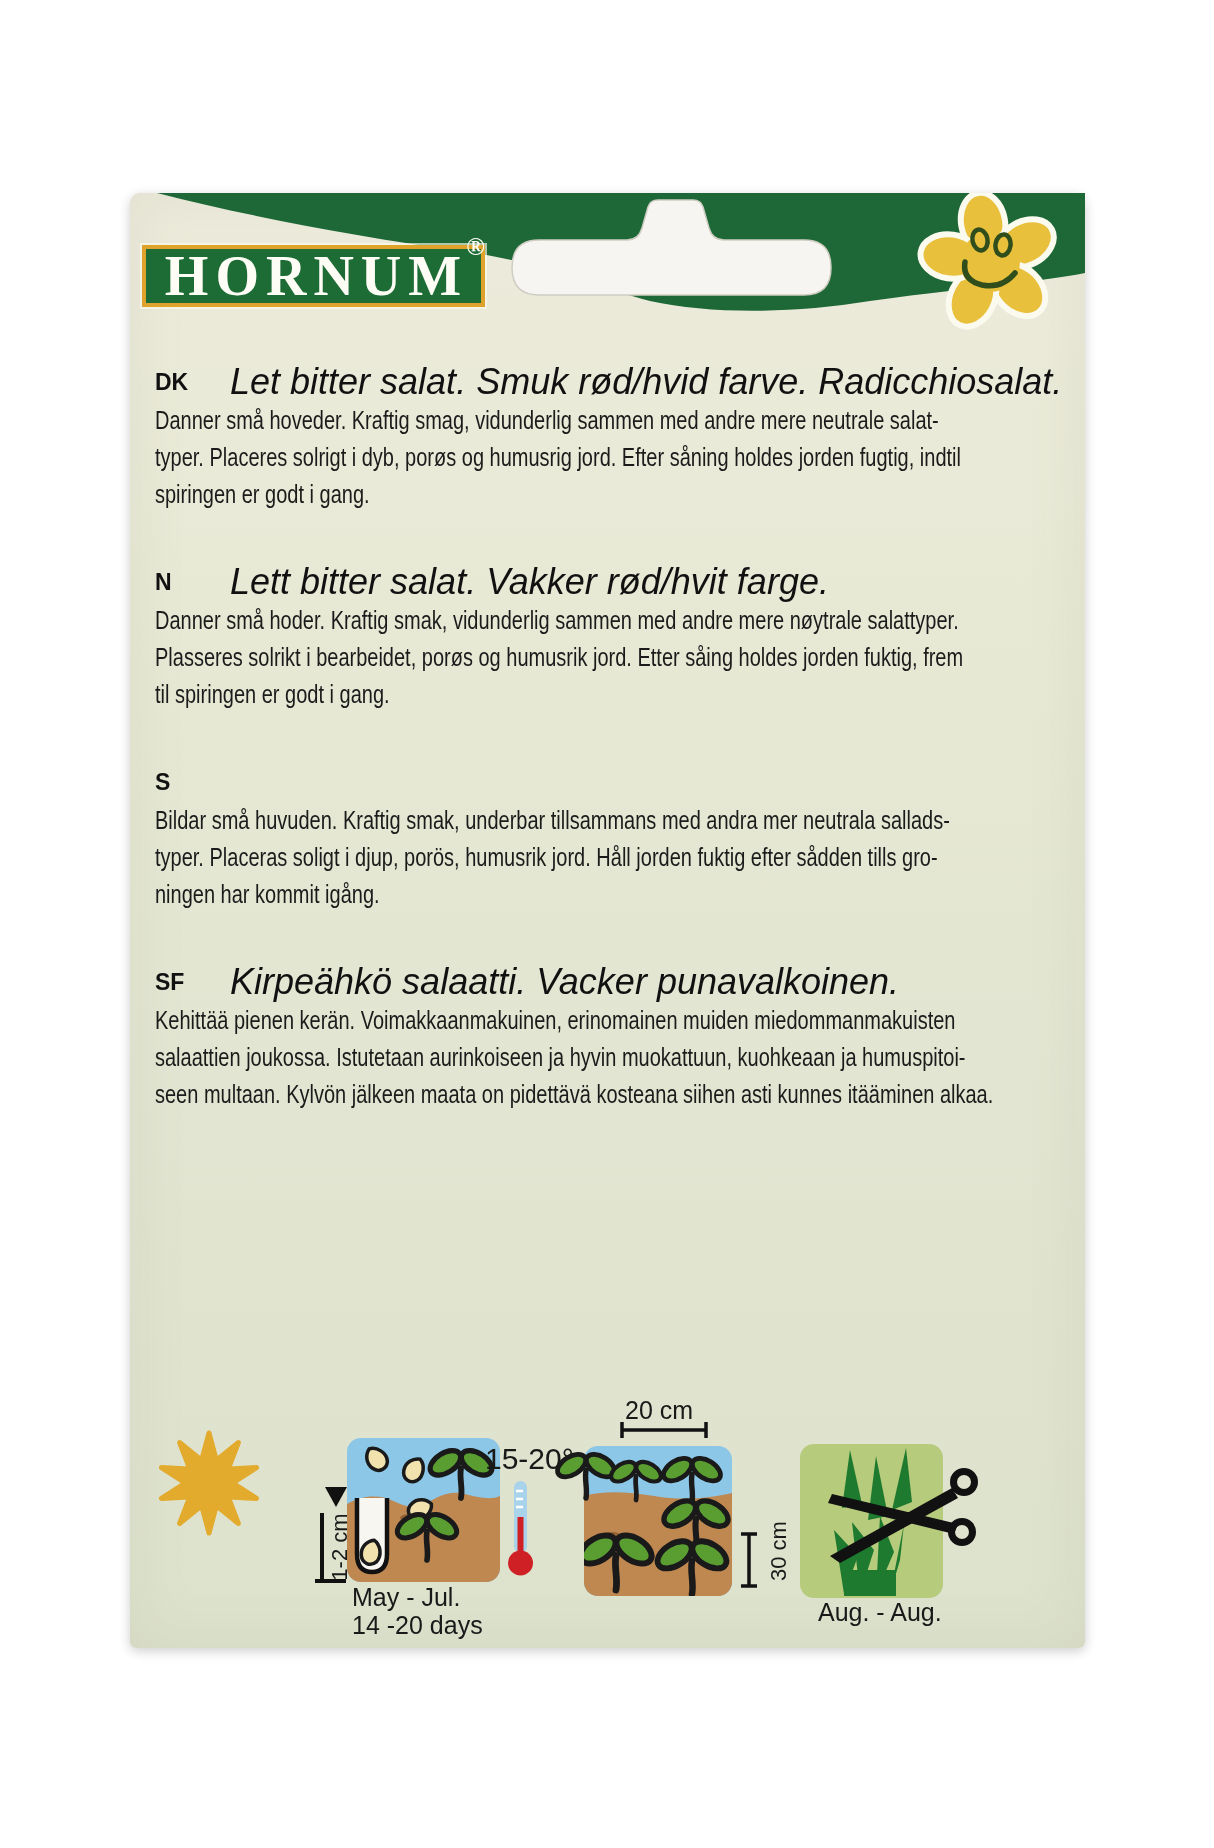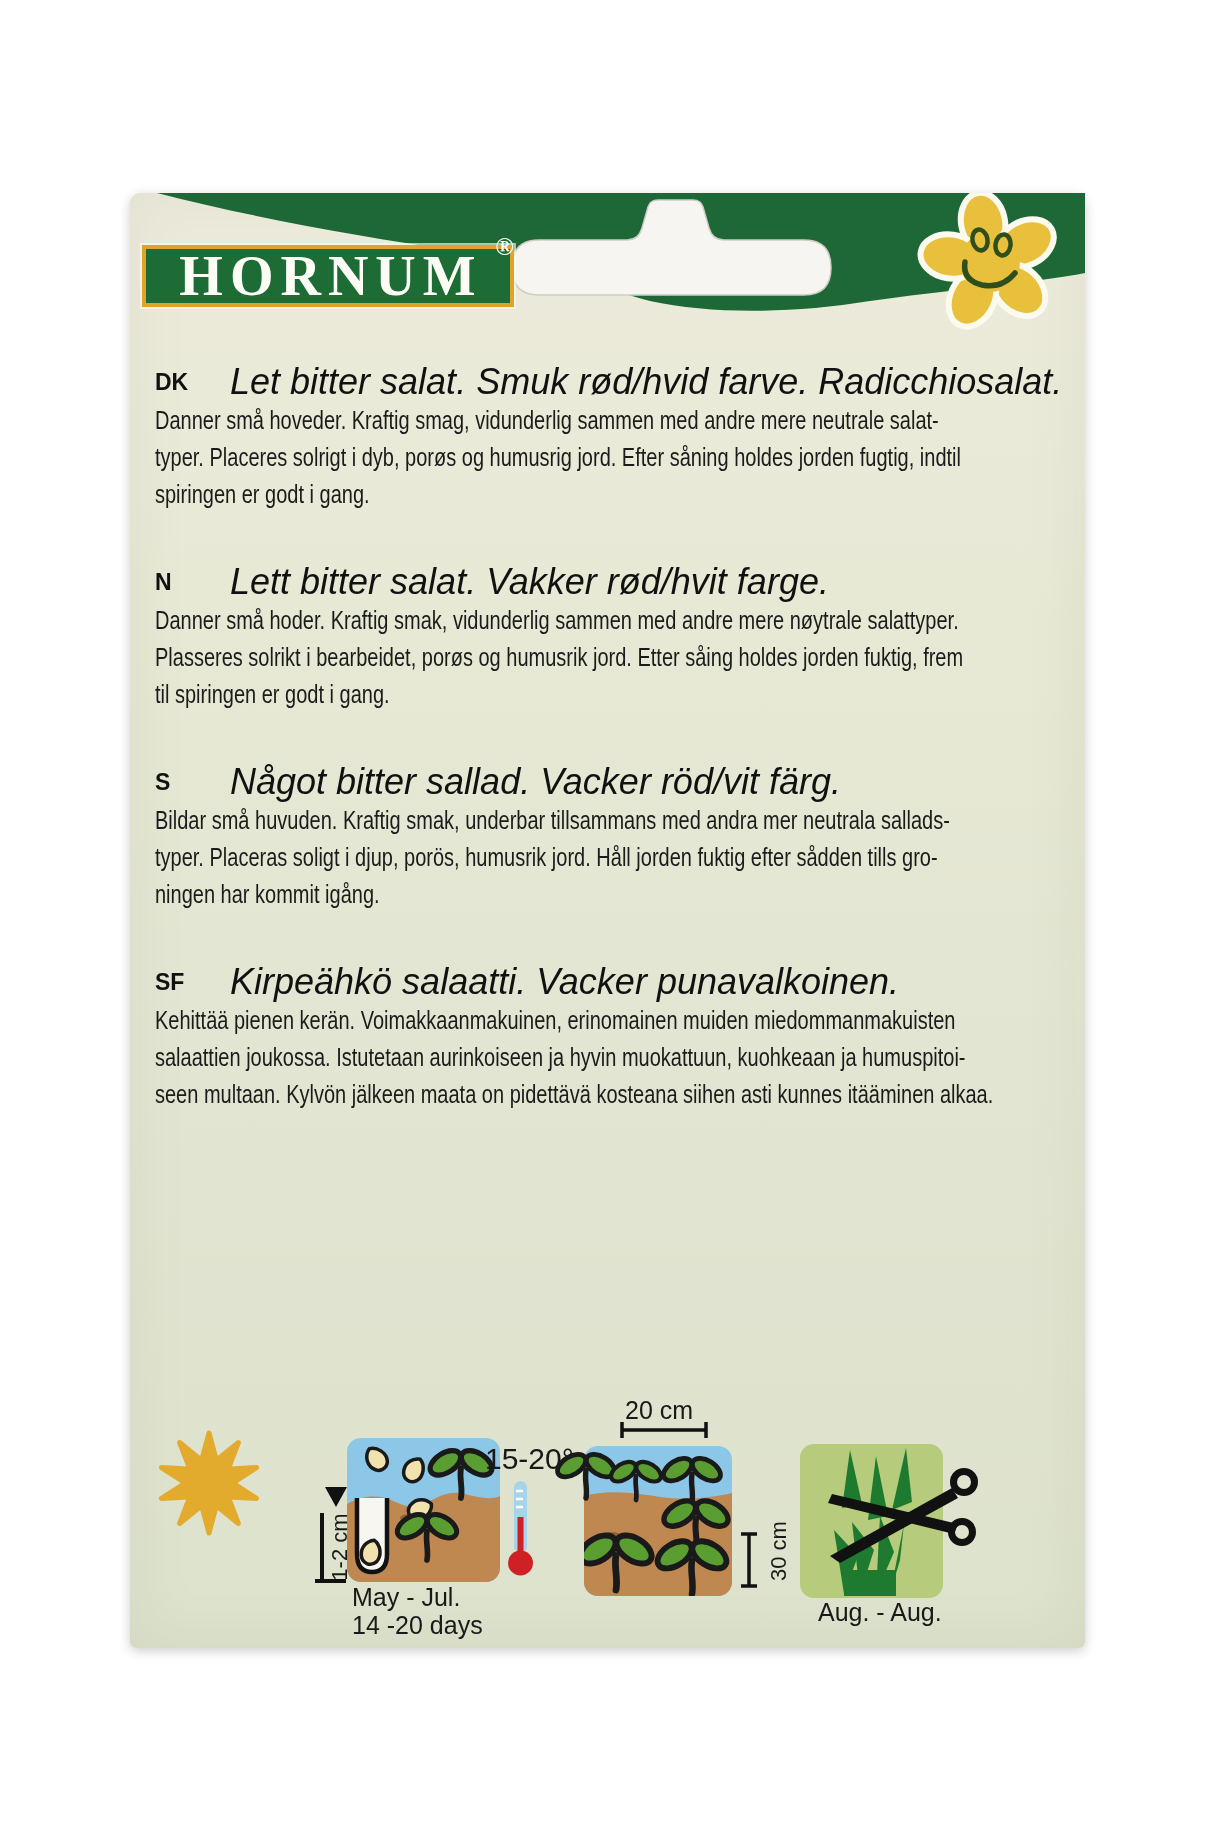--- a/index.html
+++ b/index.html
@@ -4,21 +4,21 @@
 <style>
   html,body{margin:0;padding:0;background:#ffffff;}
   .stage{position:relative;width:1214px;height:1848px;background:#ffffff;overflow:hidden;
          font-family:"Liberation Sans",sans-serif;color:#1a1a1a;}
   .packet{position:absolute;left:130px;top:193px;width:955px;height:1455px;
           background:linear-gradient(180deg,#edebdc 0%,#e7e9d5 28%,#e2e5d1 60%,#dde2cd 100%);
           border-radius:10px 10px 6px 6px;
           box-shadow:0 3px 12px rgba(0,0,0,.20), inset 0 0 60px rgba(130,130,95,.10);}
   .band-svg{position:absolute;left:0;top:0;}
   .flower-svg{position:absolute;left:780px;top:0;}
-  .logo{position:absolute;left:12px;top:52px;width:372px;height:62px;background:#1d6b35;
+  .logo{position:absolute;left:12px;top:52px;width:343px;height:62px;background:#1d6b35;
         border:4px solid #dfa32b;box-sizing:border-box;box-shadow:0 0 0 2px rgba(250,250,235,.65);
         display:flex;align-items:center;justify-content:center;}
   .logo-text{font-family:"Liberation Serif",serif;font-weight:700;font-size:56px;line-height:54px;
              letter-spacing:7px;color:#fdfdf6;padding-left:6px;}
   .logo-reg{position:absolute;right:-4px;top:-16px;color:#fdfdf6;font-size:25px;font-weight:700;
             font-family:"Liberation Serif",serif;}
   .section{position:absolute;left:25px;width:930px;}
   .sec-head{position:relative;height:38px;}
   .sec-code{position:absolute;left:0;bottom:0;font-weight:800;font-size:23px;line-height:36px;color:#111;}
   .sec-title{position:absolute;left:75px;bottom:0;font-style:italic;font-weight:400;font-size:36px;
@@ -94,21 +94,20 @@
         <span class="sec-title">Lett bitter salat. Vakker rød/hvit farge.</span>
       </div>
       <div class="sec-body">Danner små hoder. Kraftig smak, vidunderlig sammen med andre mere nøytrale salattyper.
 Plasseres solrikt i bearbeidet, porøs og humusrik jord. Etter såing holdes jorden fuktig, frem
 til spiringen er godt i gang.</div>
     </div>
 
     <div class="section" style="top:569px">
       <div class="sec-head">
         <span class="sec-code">S</span>
-        <span class="sec-title">Något bitter sallad. Vacker röd/vit färg.</span>
       </div>
       <div class="sec-body">Bildar små huvuden. Kraftig smak, underbar tillsammans med andra mer neutrala sallads-
 typer. Placeras soligt i djup, porös, humusrik jord. Håll jorden fuktig efter sådden tills gro-
 ningen har kommit igång.</div>
     </div>
 
     <div class="section" style="top:769px">
       <div class="sec-head">
         <span class="sec-code">SF</span>
         <span class="sec-title">Kirpeähkö salaatti. Vacker punavalkoinen.</span>

